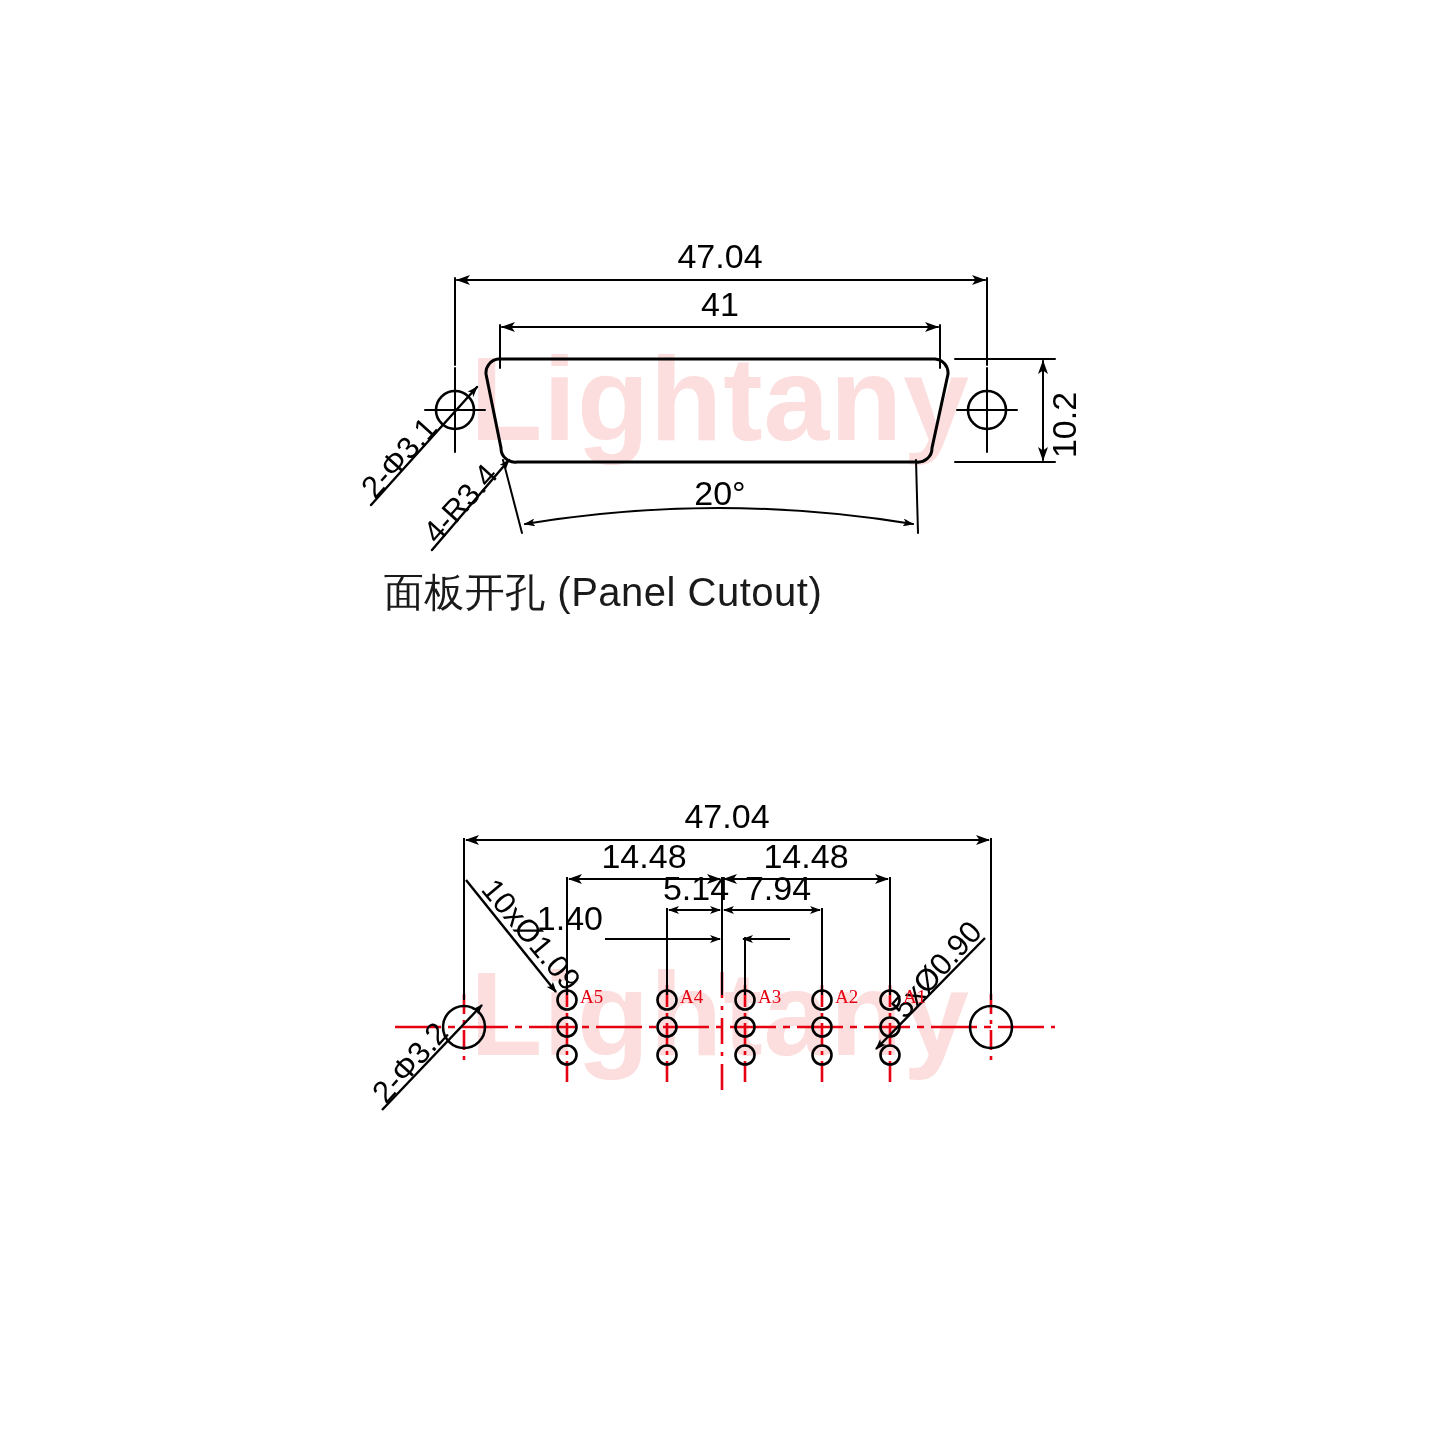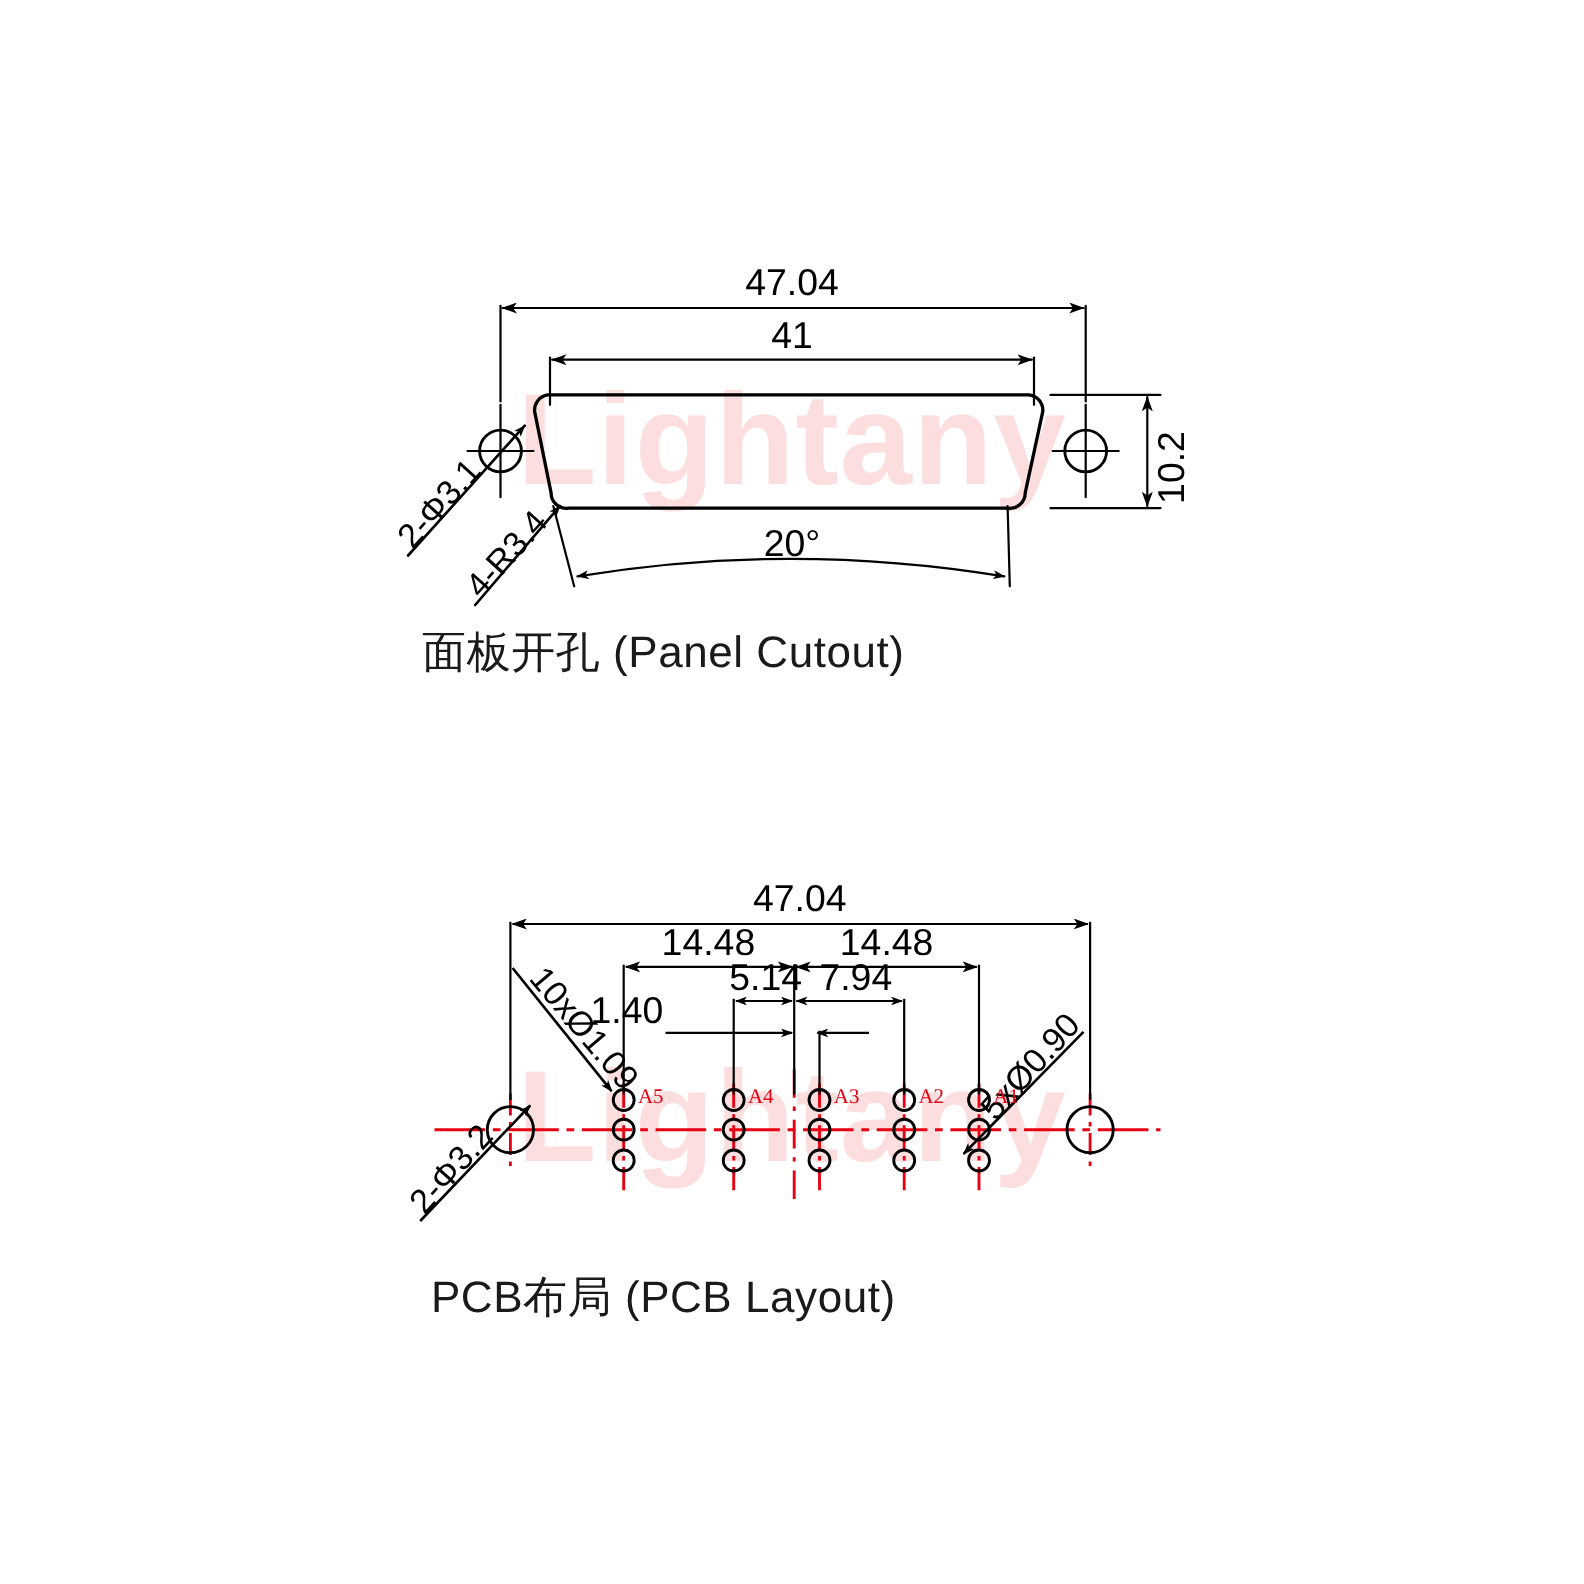--- a/index.html
+++ b/index.html
@@ -248,15 +248,14 @@
       <text x="680" y="1003">A4</text>
       <text x="758" y="1003">A3</text>
       <text x="835" y="1003">A2</text>
       <text x="903" y="1003">A1</text>
     </g>
 
   </svg>
 
   <div class="caption" id="caption-panel">面板开孔 (Panel Cutout)</div>
 
-  <div class="caption" id="caption-pcb">PCB布局 (PCB Layout)</div>
 
 </div>
 
 </body></html>

